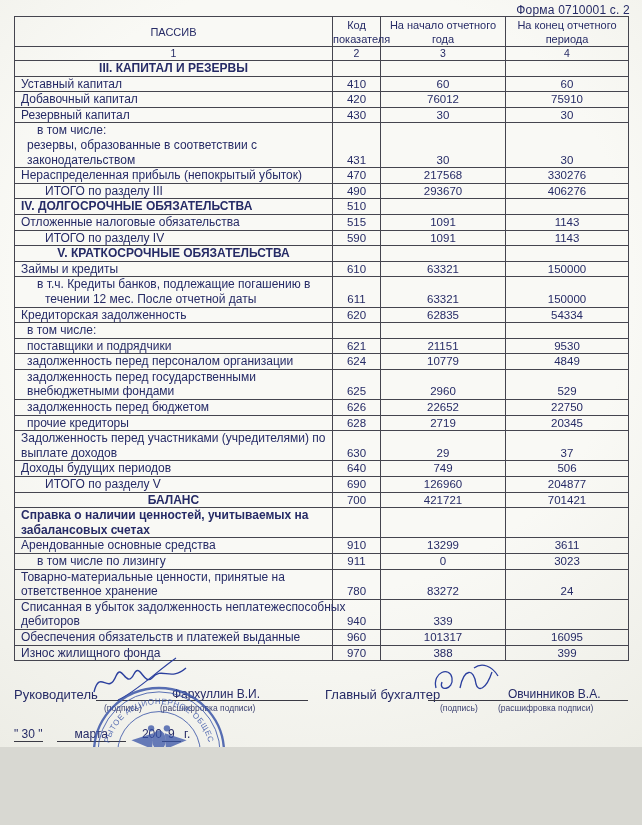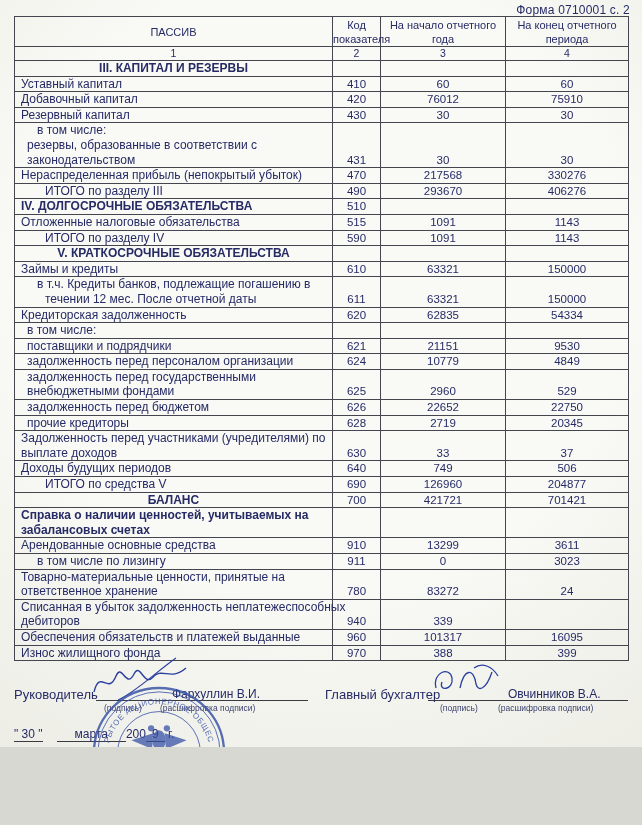--- a/index.html
+++ b/index.html
@@ -23,21 +23,21 @@
   .ctr{text-align:center;padding-left:0}
 
   .f-lbl{position:absolute;font-size:13px}
   .f-name{position:absolute;font-size:12px}
   .f-cap{position:absolute;font-size:8.5px;color:#3a3f6e}
   .sig-line{position:absolute;height:0;border-top:1px solid #3a3a44}
   .sig{position:absolute}
   .date-row{position:absolute;font-size:12px}
   .date-row .u{border-bottom:1px solid #3a3a44}
   .date-row .mo{margin-left:14px;padding:0 18px}
-  .date-row .yp{}
+  .date-row .yp{margin-left:16px}
   .date-row .yd{padding:0 6px}
   .stamp{position:absolute;left:90px;top:684px;width:138px;height:138px;opacity:.82}
 </style>
 </head>
 <body>
 
 <div class="page">
 
   <div class="form-label">Форма 0710001 с. 2</div>
 
@@ -235,34 +235,34 @@
           <td class="code">628</td>
           <td class="v">2719</td>
           <td class="v">20345</td>
         </tr>
         <tr>
           <td class="lbl">
             <div class="ind0">Задолженность перед участниками (учредителями) по</div>
             <div class="ind0">выплате доходов</div>
           </td>
           <td class="code">630</td>
-          <td class="v">33</td>
+          <td class="v">29</td>
           <td class="v">37</td>
         </tr>
         <tr>
           <td class="lbl">
             <div class="ind0">Доходы будущих периодов</div>
           </td>
           <td class="code">640</td>
           <td class="v">749</td>
           <td class="v">506</td>
         </tr>
         <tr>
           <td class="lbl">
-            <div class="ind3">ИТОГО по средства V</div>
+            <div class="ind3">ИТОГО по разделу V</div>
           </td>
           <td class="code">690</td>
           <td class="v">126960</td>
           <td class="v">204877</td>
         </tr>
         <tr>
           <td class="lbl b">
             <div class="ctr">БАЛАНС</div>
           </td>
           <td class="code">700</td>

